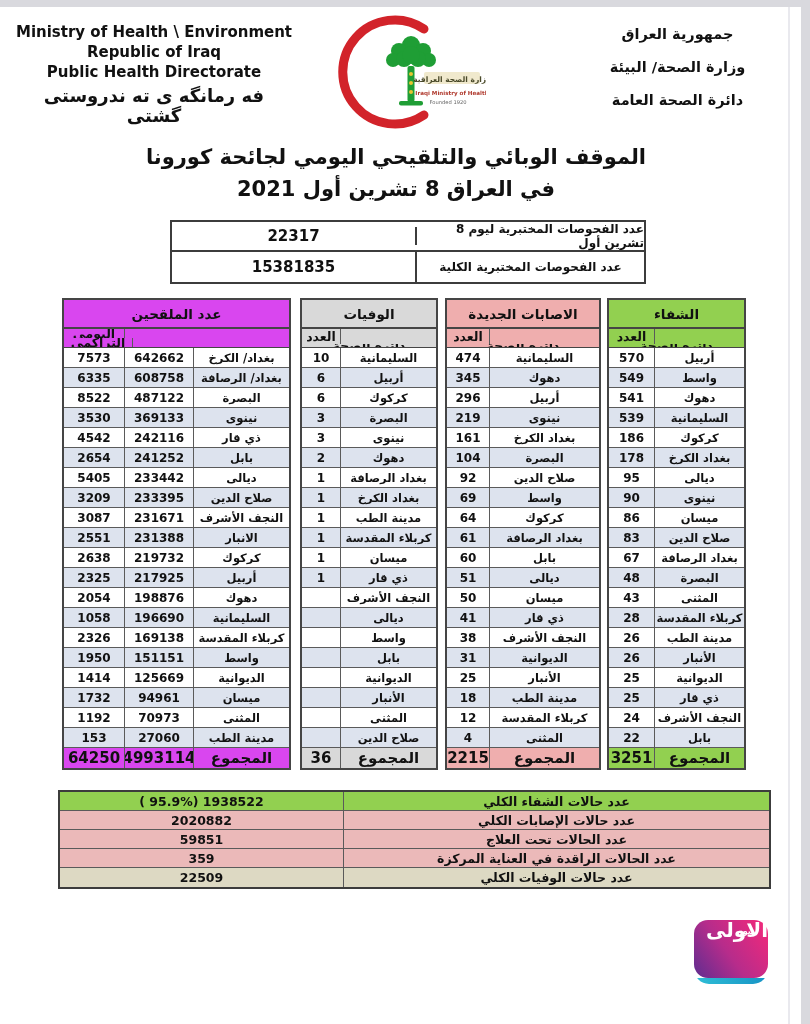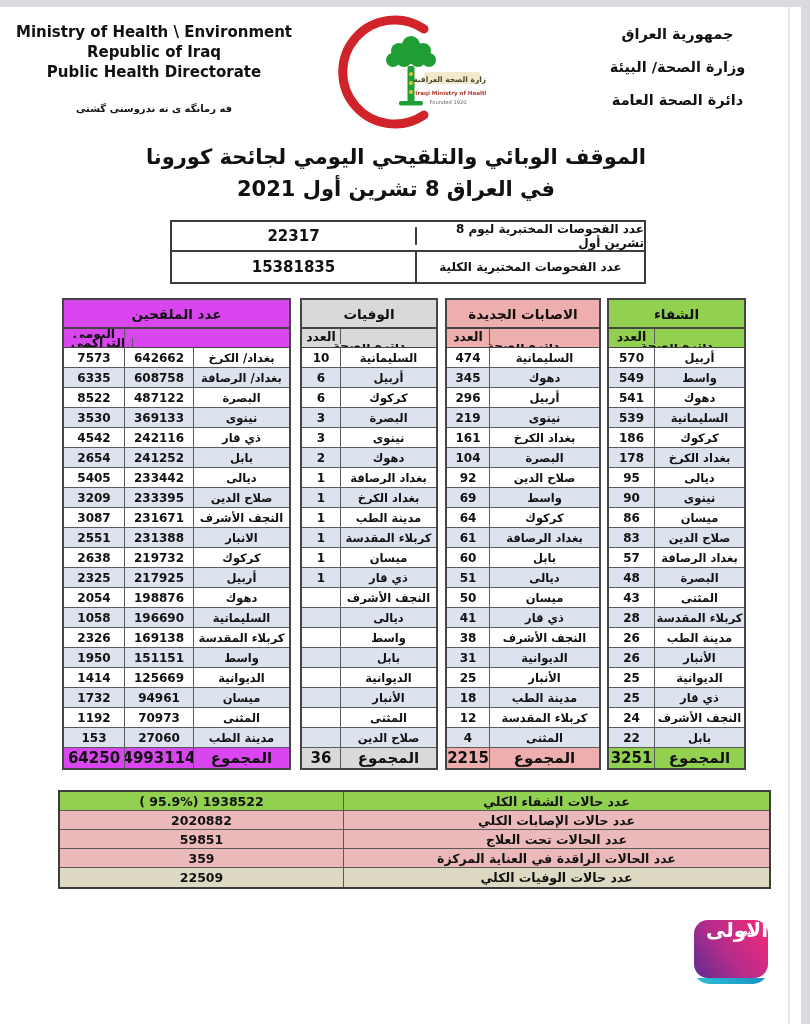--- a/index.html
+++ b/index.html
@@ -6,21 +6,21 @@
   body { background:#ffffff; font-family:"DejaVu Sans", sans-serif; }
   .page { position:relative; width:810px; height:1024px; background:#ffffff; overflow:hidden; color:#111; }
 
   
   .edge-top { position:absolute; left:0; top:0; width:810px; height:7px; background:#d9d9de; }
   .edge-right { position:absolute; right:0; top:0; width:9px; height:1024px; background:#d9d9de; }
   .edge-line { position:absolute; right:20px; top:7px; width:2px; height:1017px; background:#e9e9ee; }
 
   
   .hdr-en { position:absolute; left:14px; top:22px; width:280px; text-align:center; font-weight:bold; font-size:15px; line-height:20px; }
-  .hdr-en .kurdish { font-size:10px; direction:rtl; margin-top:17px; }
+  .hdr-en .kurdish { font-size:18px; direction:rtl; margin-top:4px; }
   .hdr-ar { position:absolute; left:575px; top:26px; width:205px; text-align:center; font-weight:bold; font-size:14.5px; direction:rtl; }
   .hdr-ar .ar-line { margin-bottom:17px; }
   .logo { position:absolute; left:336px; top:12px; width:150px; height:126px; }
 
   
   .main-title { position:absolute; left:0; top:141px; width:792px; text-align:center; font-weight:bold; font-size:21px; line-height:32px; direction:rtl; }
 
   
   .tests { position:absolute; left:170px; top:220px; width:476px; border:2px solid #3c3c3c; background:#fff; }
   .tests-row { display:flex; height:30px; }
@@ -469,21 +469,21 @@
       </div>
       <div class="gt-row ">
         <div class="cell c0">86</div>
         <div class="cell c1">ميسان</div>
       </div>
       <div class="gt-row alt">
         <div class="cell c0">83</div>
         <div class="cell c1">صلاح الدين</div>
       </div>
       <div class="gt-row ">
-        <div class="cell c0">57</div>
+        <div class="cell c0">67</div>
         <div class="cell c1">بغداد الرصافة</div>
       </div>
       <div class="gt-row alt">
         <div class="cell c0">48</div>
         <div class="cell c1">البصرة</div>
       </div>
       <div class="gt-row ">
         <div class="cell c0">43</div>
         <div class="cell c1">المثنى</div>
       </div>

